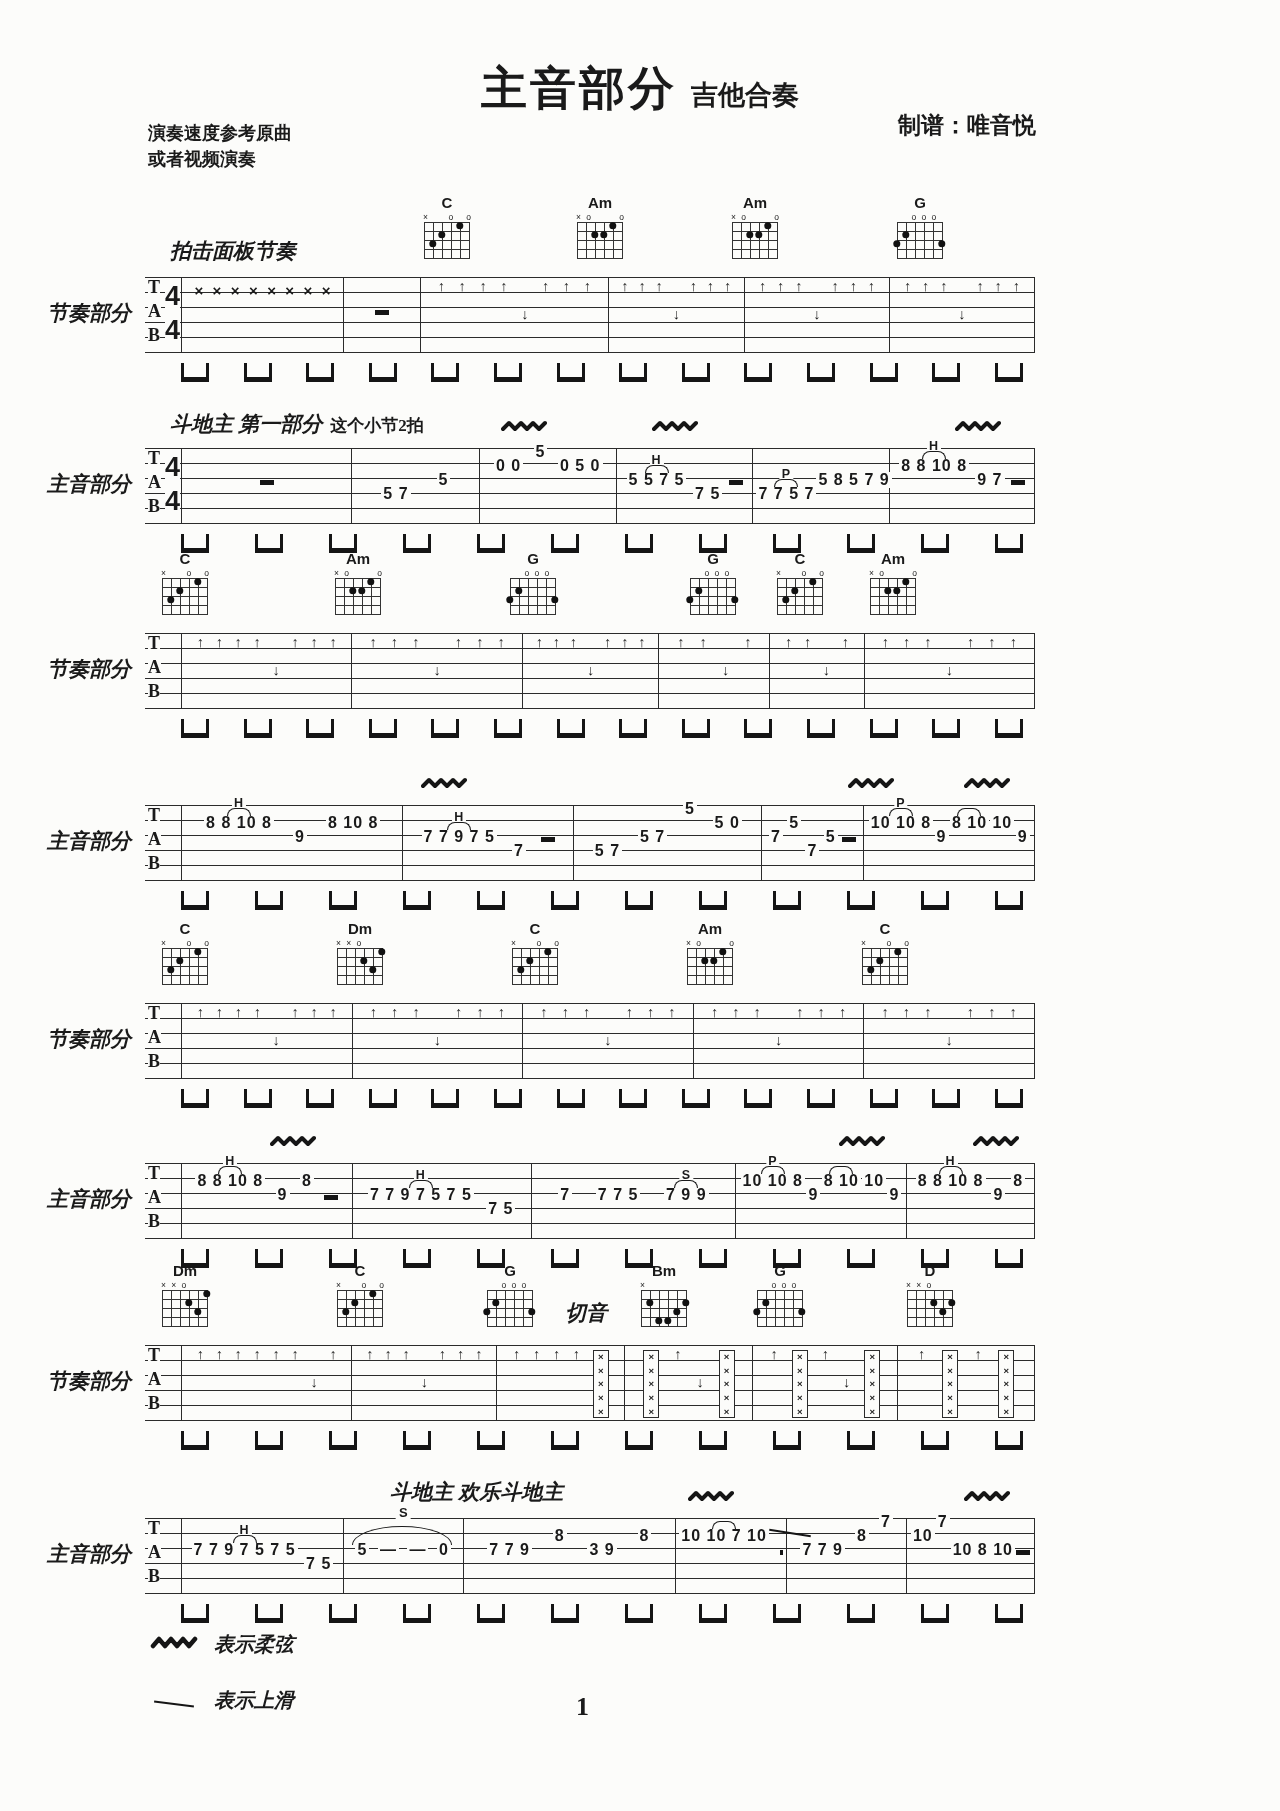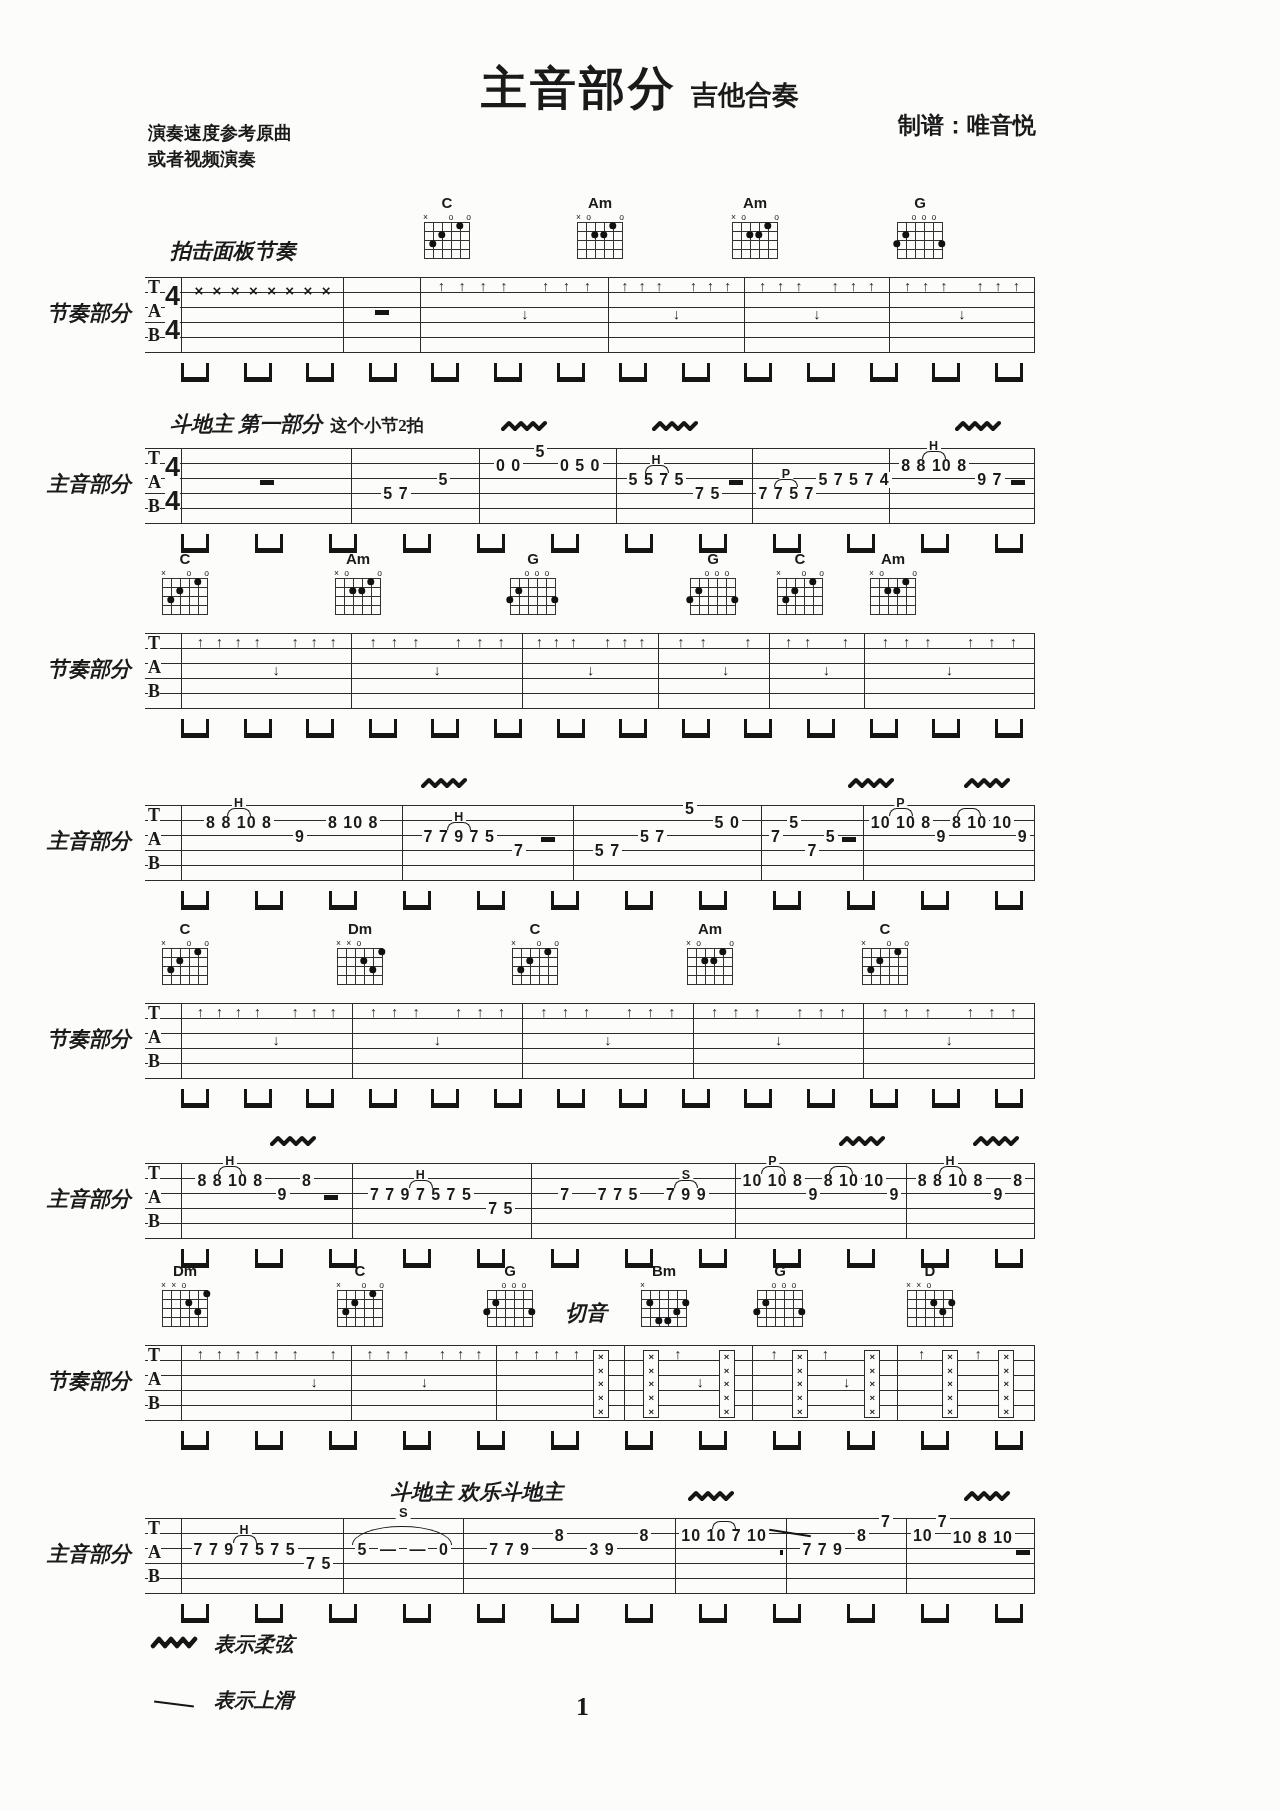--- a/index.html
+++ b/index.html
@@ -263,21 +263,21 @@
           <div class="measure" style="width: 16%;">
             <div class="toks">
               <div class="tok" style="margin-top: 24px;">5 5 7 5<div class="tech">H</div><div class="tech-arc"></div></div>
               <div class="tok" style="margin-top: 38px;">7 5</div>
               <div class="rest" style="margin-top: 32px;"></div>
             </div>
           </div>
           <div class="measure" style="width: 16%;">
             <div class="toks">
               <div class="tok" style="margin-top: 38px;">7 7 5 7<div class="tech">P</div><div class="tech-arc"></div></div>
-              <div class="tok" style="margin-top: 24px;">5 7 5 7 4</div>
+              <div class="tok" style="margin-top: 24px;">5 8 5 7 9</div>
             </div>
           </div>
           <div class="measure" style="width: 17%;">
             <div class="toks">
               <div class="tok" style="margin-top: 10px;">8 8 10 8<div class="tech">H</div><div class="tech-arc"></div></div>
               <div class="tok" style="margin-top: 24px;">9 7</div>
               <div class="rest" style="margin-top: 32px;"></div>
             </div>
           </div>
         </div>
@@ -1059,21 +1059,21 @@
             <div class="toks">
               <div class="tok" style="margin-top: 24px;">7 7 9</div>
               <div class="tok" style="margin-top: 10px;">8</div>
               <div class="tok" style="margin-top: -4px;">7</div>
             </div>
           </div>
           <div class="measure" style="width: 15%;">
             <div class="toks">
               <div class="tok" style="margin-top: 10px;">10</div>
               <div class="tok" style="margin-top: -4px;">7</div>
-              <div class="tok" style="margin-top: 12px; text-align: center;">10 8 10</div>
+              <div class="tok" style="margin-top: 24px; text-align: center;">10 8 10</div>
               <div class="rest" style="margin-top: 32px;"></div>
             </div>
           </div>
         </div>
       </div>
       <div class="wavy" style="left: 61%;"><svg width="46" height="12" viewBox="0 0 46 12">
           <path d="M2 9 L8 3 L14 9 L20 3 L26 9 L32 3 L38 9 L44 3" fill="none" stroke="#151515" stroke-width="4" stroke-linecap="round" stroke-linejoin="round"></path>
         </svg></div>
       <div class="wavy" style="left: 92%;"><svg width="46" height="12" viewBox="0 0 46 12">
           <path d="M2 9 L8 3 L14 9 L20 3 L26 9 L32 3 L38 9 L44 3" fill="none" stroke="#151515" stroke-width="4" stroke-linecap="round" stroke-linejoin="round"></path>

